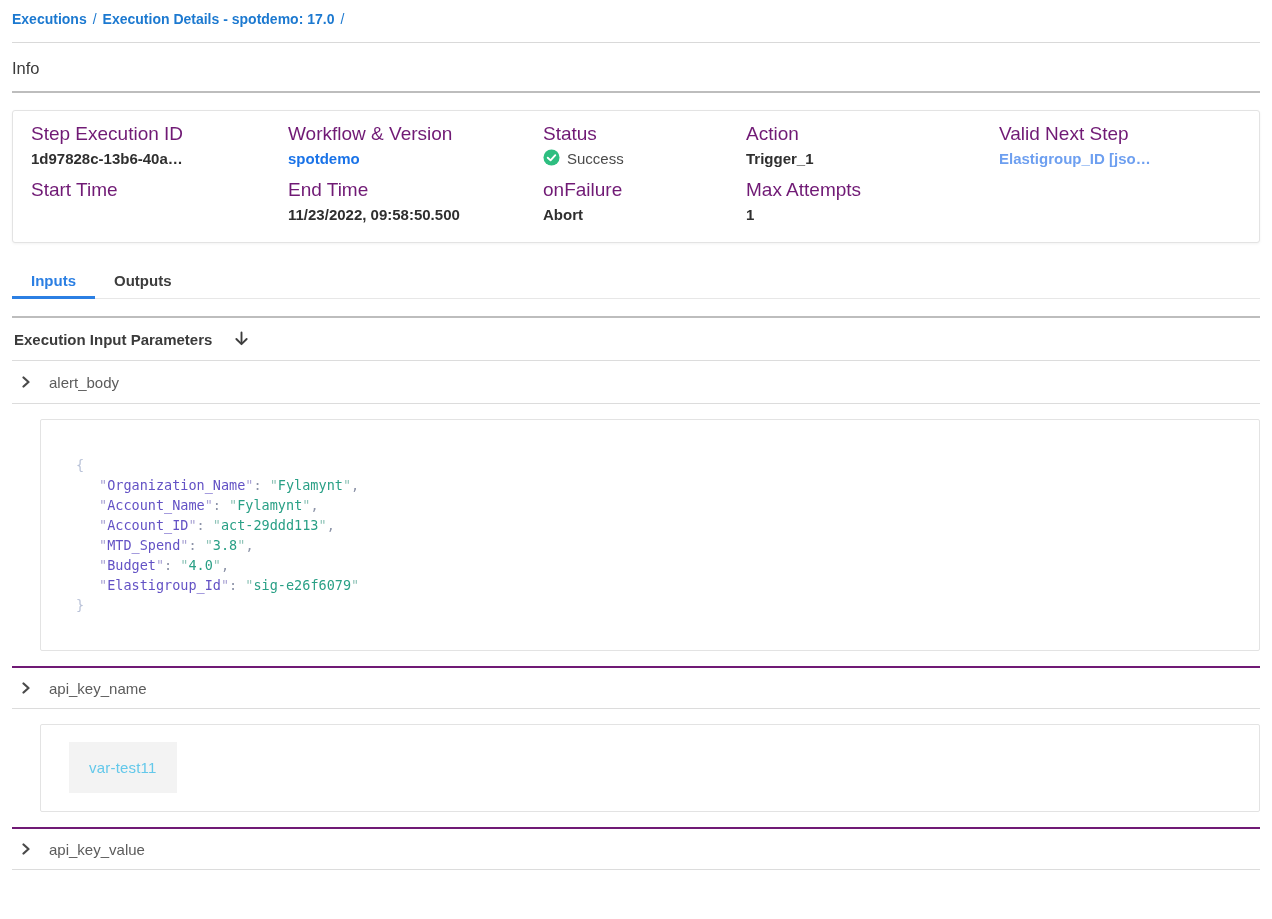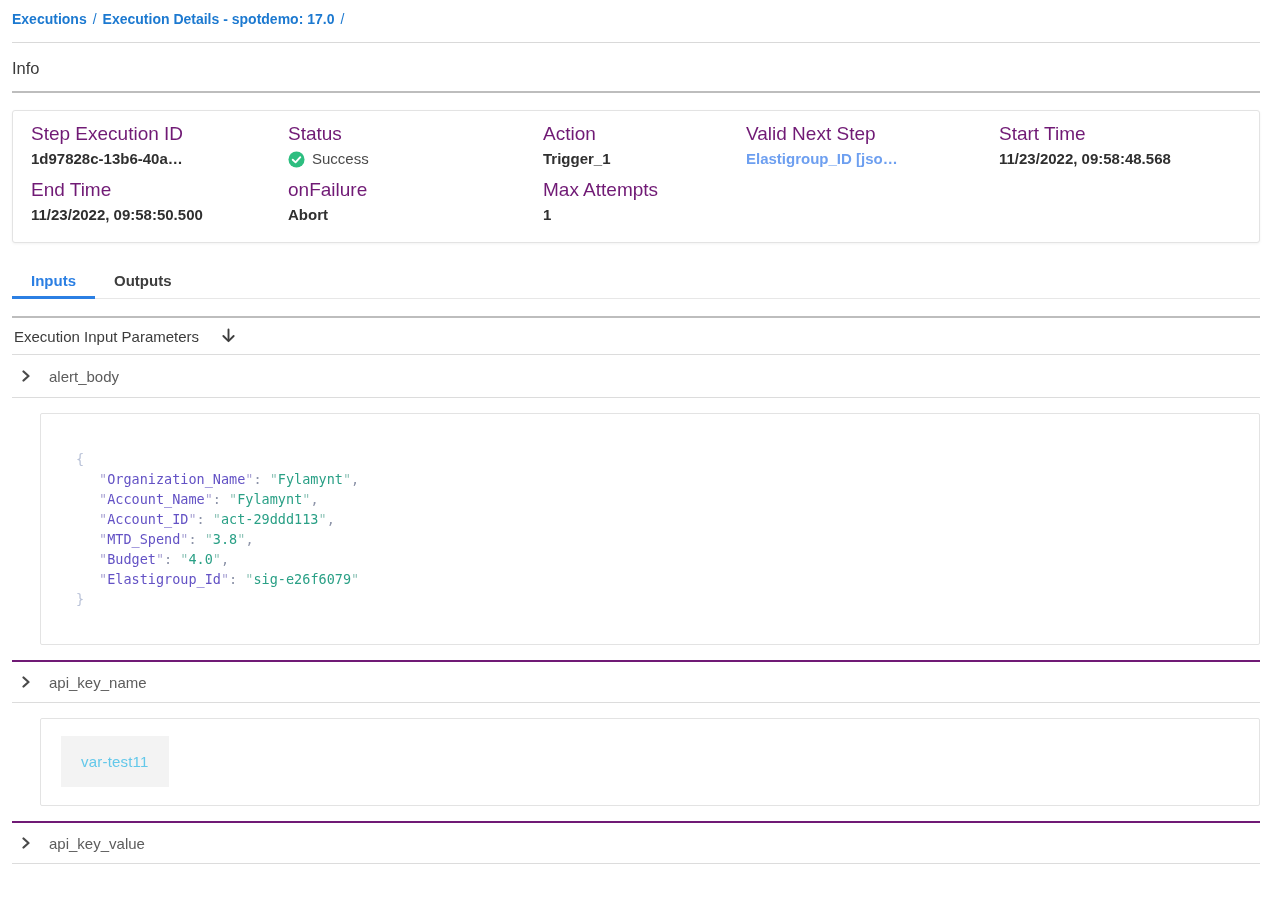--- a/index.html
+++ b/index.html
@@ -35,53 +35,53 @@
   .card{
     margin-top:17px;border:1px solid #e3e3e3;border-radius:3px;
     box-shadow:0 1px 3px rgba(0,0,0,.05);
     display:grid;grid-template-columns:257px 255px 203px 253px 1fr;
     padding:15px 0 18px 18px;row-gap:14px;background:#fff;
   }
   .flabel{font-size:19px;color:#701a75;line-height:16px;margin-bottom:7px;font-weight:400;}
   .fvalue{font-size:15px;line-height:19px;font-weight:600;color:#2f2f2f;}
   .fvalue.link{color:var(--link-blue);cursor:pointer;}
   .fvalue.link-light{color:var(--link-light-blue);cursor:pointer;}
-  .fvalue.status{display:flex;align-items:flex-end;gap:7px;font-weight:400;color:#4a4a4a;}
+  .fvalue.status{display:flex;align-items:flex-start;gap:7px;font-weight:400;color:#4a4a4a;}
   .fvalue.status svg{flex:0 0 auto;}
 
   
   .tabs{margin-top:25px;display:flex;border-bottom:1px solid #e7e7e7;}
   .tab{padding:4px 19px 9px;font-size:15px;font-weight:600;color:#3d3d3d;cursor:pointer;position:relative;}
   .tab.active{color:var(--tab-blue);text-align:right;}
   .tab.active::after{content:'';position:absolute;left:0;right:0;bottom:-1px;height:3px;background:var(--tab-blue);}
   .section-sep{margin-top:17px;}
 
   
-  .param-row{height:37px;display:flex;align-items:center;gap:22px;padding-left:2px;
-    font-size:15px;font-weight:400;color:#3b3b3b;border-bottom:1px solid #dcdcdc;}
+  .param-row{height:43px;display:flex;align-items:center;gap:22px;padding-left:2px;
+    font-size:15px;font-weight:700;color:#3b3b3b;border-bottom:1px solid #dcdcdc;}
   .dl-btn{display:inline-flex;cursor:pointer;align-items:center;}
   .collapse-row{height:43px;display:flex;align-items:center;gap:17px;padding-left:8px;
     font-size:15px;color:#5c5c5c;border-bottom:1px solid #dcdcdc;cursor:pointer;}
   .collapse-row.bt{border-top:2px solid #701a75;}
   .chev{display:inline-flex;}
 
   .value-box{margin:15px 0 15px 28px;border:1px solid #e3e3e3;border-radius:2px;background:#fff;}
   .code-box{padding:35px 20px 35px 35px;}
   pre.code{font-family:"DejaVu Sans Mono",monospace;font-size:13.5px;line-height:20px;}
   pre.code .cl{white-space:pre;}
   pre.code .ind{padding-left:23px;}
   .brace{color:var(--json-brace);}
   .jkey{color:var(--json-key);}
   .jkey::before,.jkey::after{content:'"';color:#a9a3d4;}
   .jval{color:var(--json-value);}
   .jval::before,.jval::after{content:'"';color:#8fc4b8;}
   .pcolon::before{content:': ';color:var(--json-punct);white-space:pre;}
   .pcomma{color:var(--json-punct);}
 
-  .chip-box{height:88px;padding:17px 0 0 20px;}
+  .chip-box{height:88px;padding:17px 0 0 28px;}
   .chip{display:inline-block;background:var(--chip-bg);color:var(--chip-text);
     font-size:15px;padding:17px 20px;letter-spacing:.2px;}
 </style>
 </head>
 <body>
 
 <div class="page">
 
   <nav class="breadcrumb">
     <a>Executions</a><span class="sep">/</span><a>Execution Details - spotdemo: 17.0</a><span class="sep">/</span>
@@ -92,40 +92,43 @@
 
   <h2 class="info-h">Info</h2>
   <hr class="hr-dark info-hr">
 
   <div class="card">
     <div class="cell">
       <div class="flabel">Step Execution ID</div>
       <div class="fvalue">1d97828c-13b6-40a…</div>
     </div>
     <div class="cell">
+      <div class="flabel">Workflow &amp; Version</div>
+      <div class="fvalue link">spotdemo</div>
+    </div>
+    <div class="cell">
       <div class="flabel">Status</div>
       <div class="fvalue status">
         <svg viewBox="0 0 18 18" width="17" height="17">
           <circle cx="9" cy="9" r="8.5" fill="var(--success-green,#2dbe80)"></circle>
           <path d="M5 9.2 L8 12 L13 6.5" stroke="#fff" stroke-width="2" fill="none" stroke-linecap="round" stroke-linejoin="round"></path>
         </svg>
         <span>Success</span>
       </div>
     </div>
     <div class="cell">
       <div class="flabel">Action</div>
       <div class="fvalue">Trigger_1</div>
     </div>
     <div class="cell">
       <div class="flabel">Valid Next Step</div>
       <div class="fvalue link-light">Elastigroup_ID [jso…</div>
     </div>
     <div class="cell">
       <div class="flabel">Start Time</div>
-      <div class="fvalue">11/23/2022, 09:58:48.568</div>
     </div>
     <div class="cell">
       <div class="flabel">End Time</div>
       <div class="fvalue">11/23/2022, 09:58:50.500</div>
     </div>
     <div class="cell">
       <div class="flabel">onFailure</div>
       <div class="fvalue">Abort</div>
     </div>
     <div class="cell">

